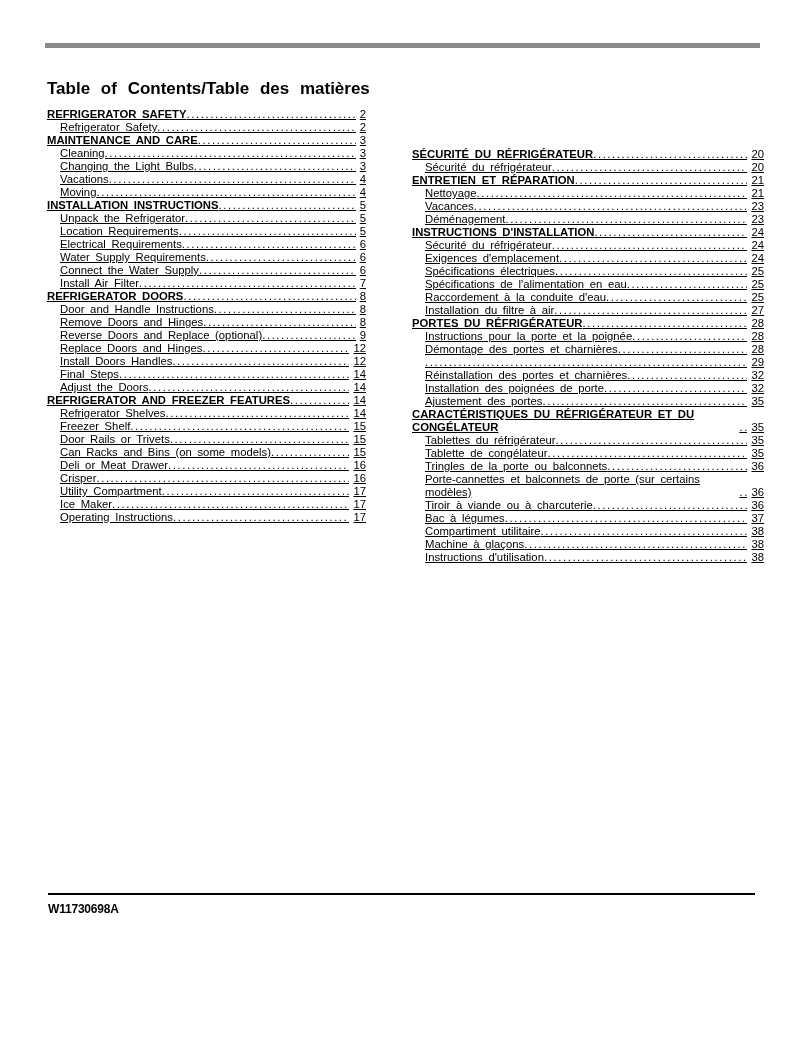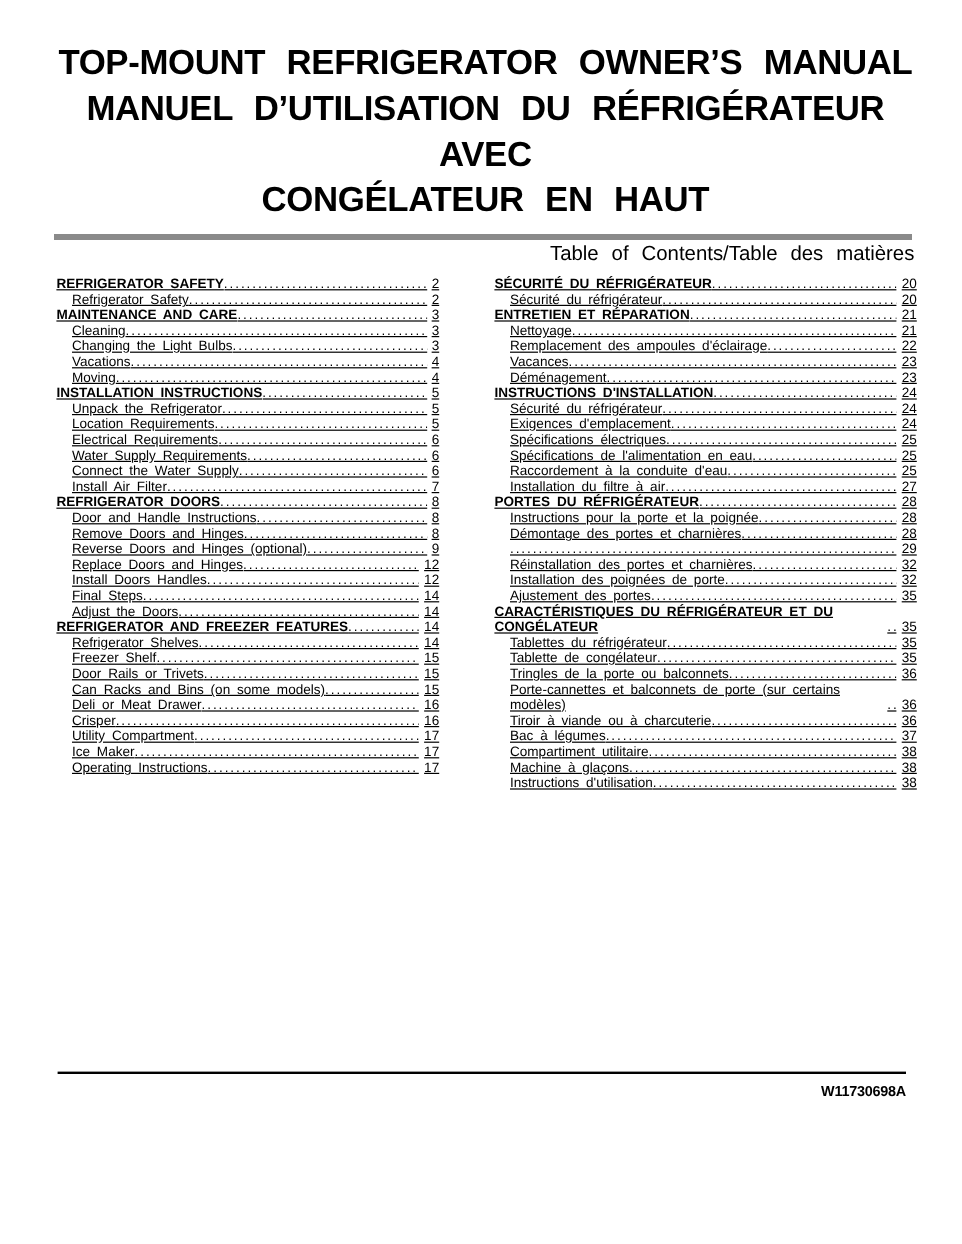--- a/index.html
+++ b/index.html
@@ -24,34 +24,34 @@
     word-spacing: 10px;
   }
   .title-rule {
     margin-top: 9px;
     margin-left: -2px;
     width: 715px;
     height: 5px;
     background: #8a8a8a;
   }
   .toc-heading {
-    margin-top: 2px;
-    text-align: right;
-    font-weight: normal;
+    margin-top: 31px;
+    text-align: left;
+    font-weight: bold;
     font-size: 17px;
     word-spacing: 6px;
   }
   .columns {
     margin-top: 9px;
     display: flex;
     text-decoration: underline;
   }
   .col { font-size: 11.3px; line-height: 13px; }
   .col-left  { width: 319px; margin-right: 46px; }
-  .col-right { width: 352px; }
+  .col-right { width: 352px; margin-top: 40px; }
   .toc-entry {
     display: flex;
     align-items: flex-end;
     word-spacing: 2.5px;
   }
   .toc-entry.sub { padding-left: 13px; }
   .toc-entry.section .label { font-weight: bold; }
   .label { flex: 0 1 auto; }
   .dots {
     flex: 1 1 8px;
@@ -62,40 +62,34 @@
     word-spacing: 0;
   }
   .dots::after {
     content: "......................................................................................................................................";
   }
   .pagenum { flex: 0 0 auto; padding-left: 4px; word-spacing: 0; }
   .footer {
     position: absolute;
     left: 48px; top: 893px;
     width: 707px;
-    text-align: right;
   }
   .footer-rule { height: 2px; background: #000; }
   .doc-number {
     margin-top: 7px;
     font-weight: bold;
     font-size: 12px;
     letter-spacing: -0.2px;
   }
 </style>
 </head>
 <body>
 
 <div class="page">
 
-  <div class="title">
-    <div>TOP-MOUNT REFRIGERATOR OWNER’S MANUAL</div>
-    <div>MANUEL D’UTILISATION DU RÉFRIGÉRATEUR AVEC</div>
-    <div>CONGÉLATEUR EN HAUT</div>
-  </div>
 
   <div class="title-rule"></div>
 
   <div class="toc-heading">Table of Contents/Table des matières</div>
 
   <div class="columns">
     <div class="col col-left">
         <div class="toc-entry section">
           <span class="label">REFRIGERATOR SAFETY</span>
           <span class="dots"></span>
@@ -175,21 +169,21 @@
           <span class="label">Door and Handle Instructions</span>
           <span class="dots"></span>
           <span class="pagenum">8</span>
         </div>
         <div class="toc-entry sub">
           <span class="label">Remove Doors and Hinges</span>
           <span class="dots"></span>
           <span class="pagenum">8</span>
         </div>
         <div class="toc-entry sub">
-          <span class="label">Reverse Doors and Hinges (optional)</span>
+          <span class="label">Reverse Doors and Replace (optional)</span>
           <span class="dots"></span>
           <span class="pagenum">9</span>
         </div>
         <div class="toc-entry sub">
           <span class="label">Replace Doors and Hinges</span>
           <span class="dots"></span>
           <span class="pagenum">12</span>
         </div>
         <div class="toc-entry sub">
           <span class="label">Install Doors Handles</span>
@@ -270,25 +264,20 @@
         </div>
         <div class="toc-entry section">
           <span class="label">ENTRETIEN ET RÉPARATION</span>
           <span class="dots"></span>
           <span class="pagenum">21</span>
         </div>
         <div class="toc-entry sub">
           <span class="label">Nettoyage</span>
           <span class="dots"></span>
           <span class="pagenum">21</span>
-        </div>
-        <div class="toc-entry sub">
-          <span class="label">Remplacement des ampoules d'éclairage</span>
-          <span class="dots"></span>
-          <span class="pagenum">22</span>
         </div>
         <div class="toc-entry sub">
           <span class="label">Vacances</span>
           <span class="dots"></span>
           <span class="pagenum">23</span>
         </div>
         <div class="toc-entry sub">
           <span class="label">Déménagement</span>
           <span class="dots"></span>
           <span class="pagenum">23</span>

